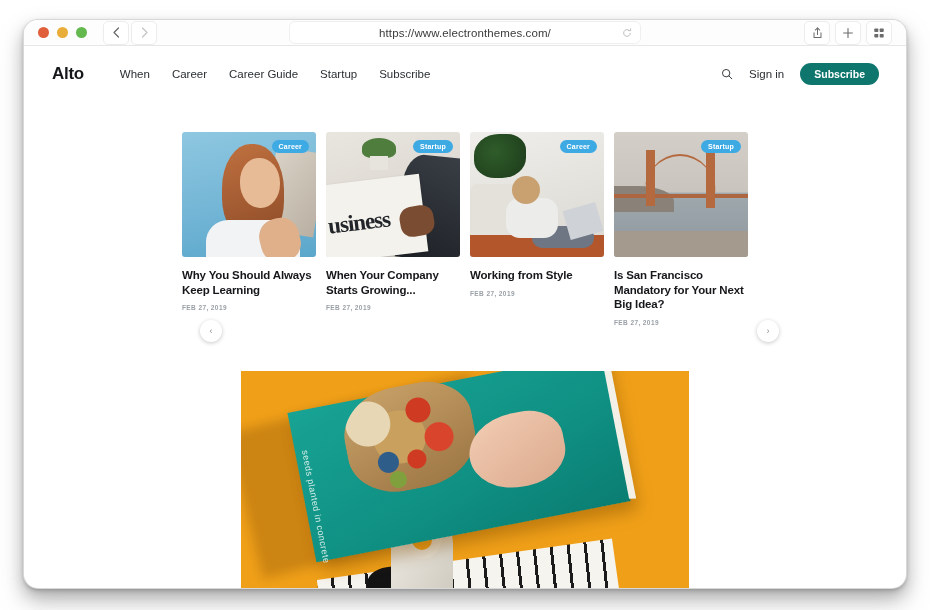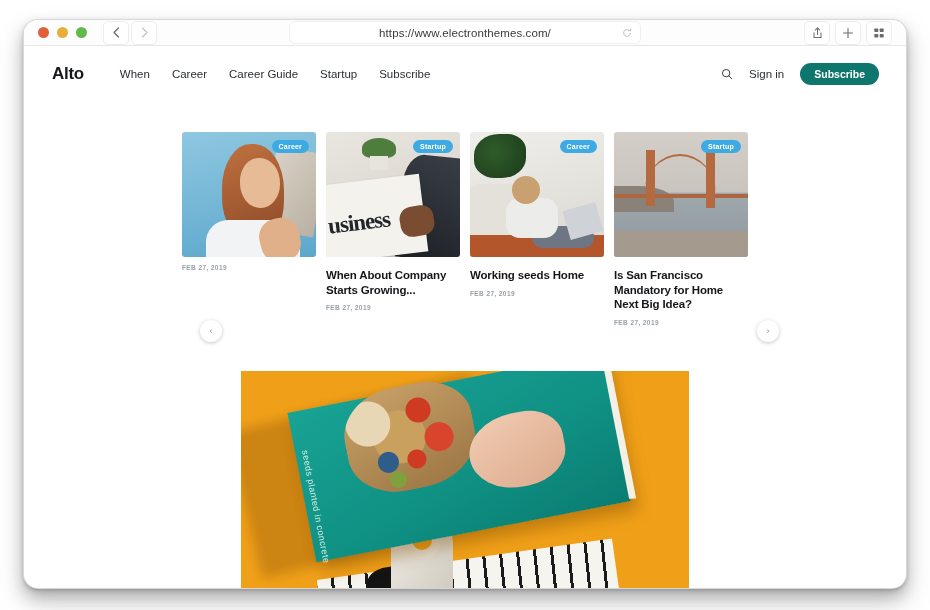--- a/index.html
+++ b/index.html
@@ -491,69 +491,70 @@
         <div class="card-media">
           <div class="photo p1-bg">
             <div class="p1-book"></div>
             <div class="p1-hair"></div>
             <div class="p1-face"></div>
             <div class="p1-body"></div>
             <div class="p1-arm"></div>
           </div>
           <div class="badge">Career</div>
         </div>
+        <div class="card-title">Why You Should Always Keep Learning</div>
         <div class="card-date">FEB 27, 2019</div>
       </div>
 
       <div class="card">
         <div class="card-media">
           <div class="photo p2-bg">
             <div class="p2-plant"></div>
             <div class="p2-pot"></div>
             <div class="p2-suit"></div>
             <div class="p2-paper"></div>
             <div class="p2-headline">usiness</div>
             <div class="p2-hand"></div>
           </div>
           <div class="badge">Startup</div>
         </div>
-        <div class="card-title">When About Company Starts Growing...</div>
+        <div class="card-title">When Your Company Starts Growing...</div>
         <div class="card-date">FEB 27, 2019</div>
       </div>
 
       <div class="card">
         <div class="card-media">
           <div class="photo p3-bg">
             <div class="p3-plant"></div>
             <div class="p3-sofa"></div>
             <div class="p3-rug"></div>
             <div class="p3-legs"></div>
             <div class="p3-person-b"></div>
             <div class="p3-person-h"></div>
             <div class="p3-laptop"></div>
           </div>
           <div class="badge">Career</div>
         </div>
-        <div class="card-title">Working seeds Home</div>
+        <div class="card-title">Working from Style</div>
         <div class="card-date">FEB 27, 2019</div>
       </div>
 
       <div class="card">
         <div class="card-media">
           <div class="photo p4-bg">
             <div class="p4-hills"></div>
             <div class="p4-cable"></div>
             <div class="p4-deck"></div>
             <div class="p4-tower1"></div>
             <div class="p4-tower2"></div>
             <div class="p4-beach"></div>
           </div>
           <div class="badge">Startup</div>
         </div>
-        <div class="card-title">Is San Francisco Mandatory for Home Next Big Idea?</div>
+        <div class="card-title">Is San Francisco Mandatory for Your Next Big Idea?</div>
         <div class="card-date">FEB 27, 2019</div>
       </div>
 
     </div>
 
     <div class="carousel-arrow prev">‹</div>
     <div class="carousel-arrow next">›</div>
   </div>
 
   <div class="hero">

